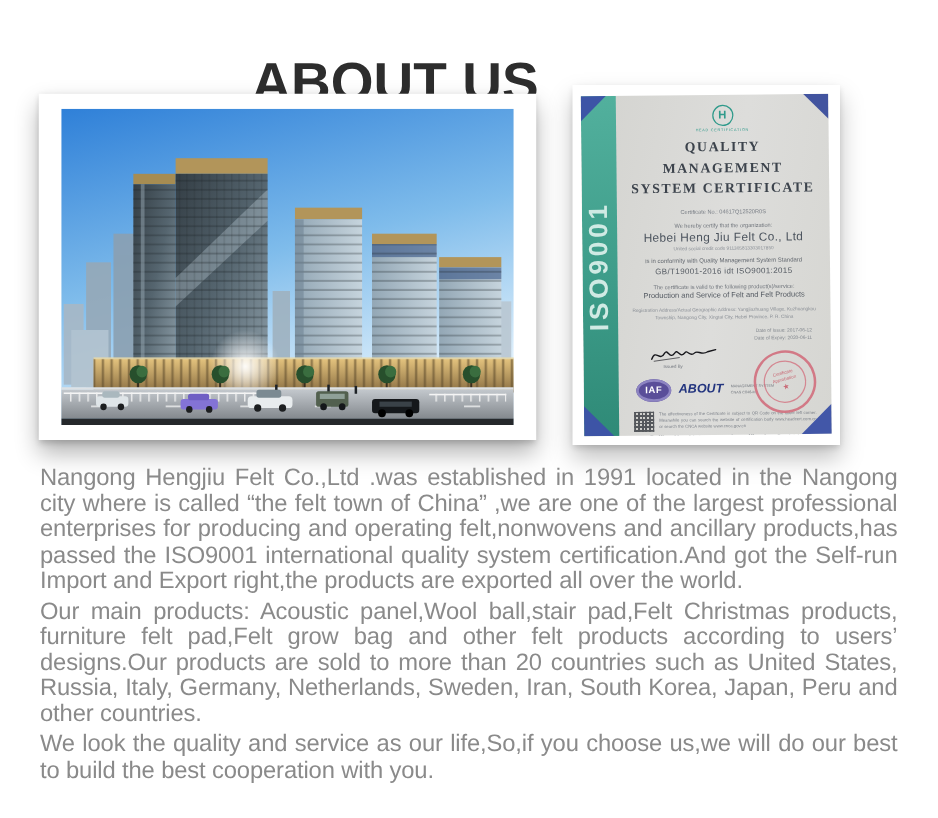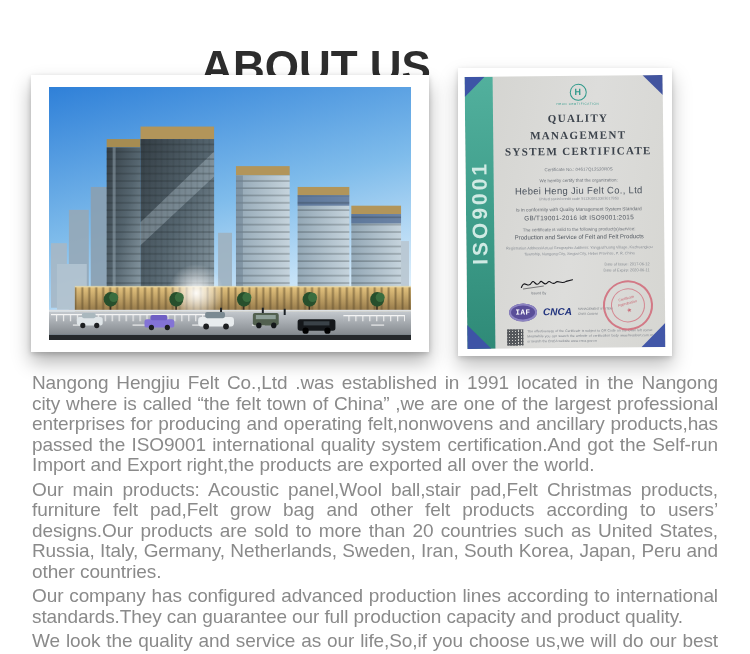--- a/index.html
+++ b/index.html
@@ -71,21 +71,20 @@
   .dates{margin-top:5px;text-align:right;padding-right:5px;font-size:3.9px;color:#84898f;line-height:1.7;}
   .sig-row{position:relative;height:22px;text-align:left;padding-left:8px;}
   .sig-row svg{display:block;width:70px;height:16px;}
   .issued-by{font-size:3.5px;color:#6d727a;margin-left:18px;}
   .logos-row{position:relative;margin-top:2px;height:26px;display:flex;align-items:center;gap:6px;padding:0 4px;text-align:left;}
   .iaf-logo{
     width:28px;height:18px;border-radius:50%;background:#5a4e99;flex:0 0 auto;
     display:flex;align-items:center;justify-content:center;color:#ffffff;
     font-size:7.5px;font-weight:bold;letter-spacing:.5px;
     box-shadow:inset 0 0 0 2px #8d84c2;
-    font-family:Liberation Mono, monospace;
   }
   .cnas-logo{font-size:10px;font-weight:bold;font-style:italic;color:#23357f;flex:0 0 auto;}
   .cnas-note{font-size:3px;color:#70757c;line-height:1.5;width:40px;flex:0 0 auto;}
   .stamp{
     position:absolute;right:2px;top:-18px;width:46px;height:46px;z-index:4;
     border:2px solid #d2717f;border-radius:50%;transform:rotate(-14deg);
     color:#c8626f;display:flex;align-items:center;justify-content:center;opacity:.92;
   }
   .stamp::before{content:"";position:absolute;inset:6px;border:1px solid #d2717f;border-radius:50%;opacity:.85;}
   .stamp-inner{font-size:3.6px;line-height:1.5;text-align:center;width:24px;}
@@ -313,21 +312,21 @@
       <div class="sig-row">
         <svg viewBox="0 0 70 20" aria-hidden="true">
           <path d="M2 15 C6 4, 10 18, 15 9 C18 4, 20 16, 25 9 C28 4, 30 15, 35 9 C38 5, 40 14, 45 9 C48 6, 52 12, 58 8 L66 6" stroke="#15151a" stroke-width="1.4" fill="none" stroke-linecap="round"></path>
           <path d="M4 17 L30 13.5" stroke="#15151a" stroke-width="0.8" fill="none" opacity="0.8"></path>
         </svg>
         <div class="issued-by">Issued By</div>
       </div>
 
       <div class="logos-row">
         <div class="iaf-logo">IAF</div>
-        <div class="cnas-logo">CNCA</div>
+        <div class="cnas-logo">ABOUT</div>
         <div class="cnas-note">MANAGEMENT SYSTEM CNAS C046-M</div>
         <div class="stamp">
           <div class="stamp-inner">
             <span>Certificate Approbation</span>
             <span class="stamp-star">★</span>
           </div>
         </div>
       </div>
 
       <div class="qr-row">
@@ -337,15 +336,14 @@
 
       <div class="issuer">Beijing Head International Certification Co.,Ltd.</div>
 
     </div>
   </div>
 </div>
 
 <div class="about-text">
   <p>Nangong Hengjiu Felt Co.,Ltd .was established in 1991 located in the Nangong city where is called “the felt town of China” ,we are one of the largest professional enterprises for producing and operating felt,nonwovens and ancillary products,has passed the ISO9001 international quality system certification.And got the Self-run Import and Export right,the products are exported all over the world.</p>
   <p>Our main products: Acoustic panel,Wool ball,stair pad,Felt Christmas products, furniture felt pad,Felt grow bag and other felt products according to users’ designs.Our products are sold to more than 20 countries such as United States, Russia, Italy, Germany, Netherlands, Sweden, Iran, South Korea, Japan, Peru and other countries.</p>
-  <p>Our company has configured advanced production lines according to international standards.They can guarantee our full production capacity and product quality.</p>
   <p>We look the quality and service as our life,So,if you choose us,we will do our best to build the best cooperation with you.</p>
 </div>
 
 </body></html>

